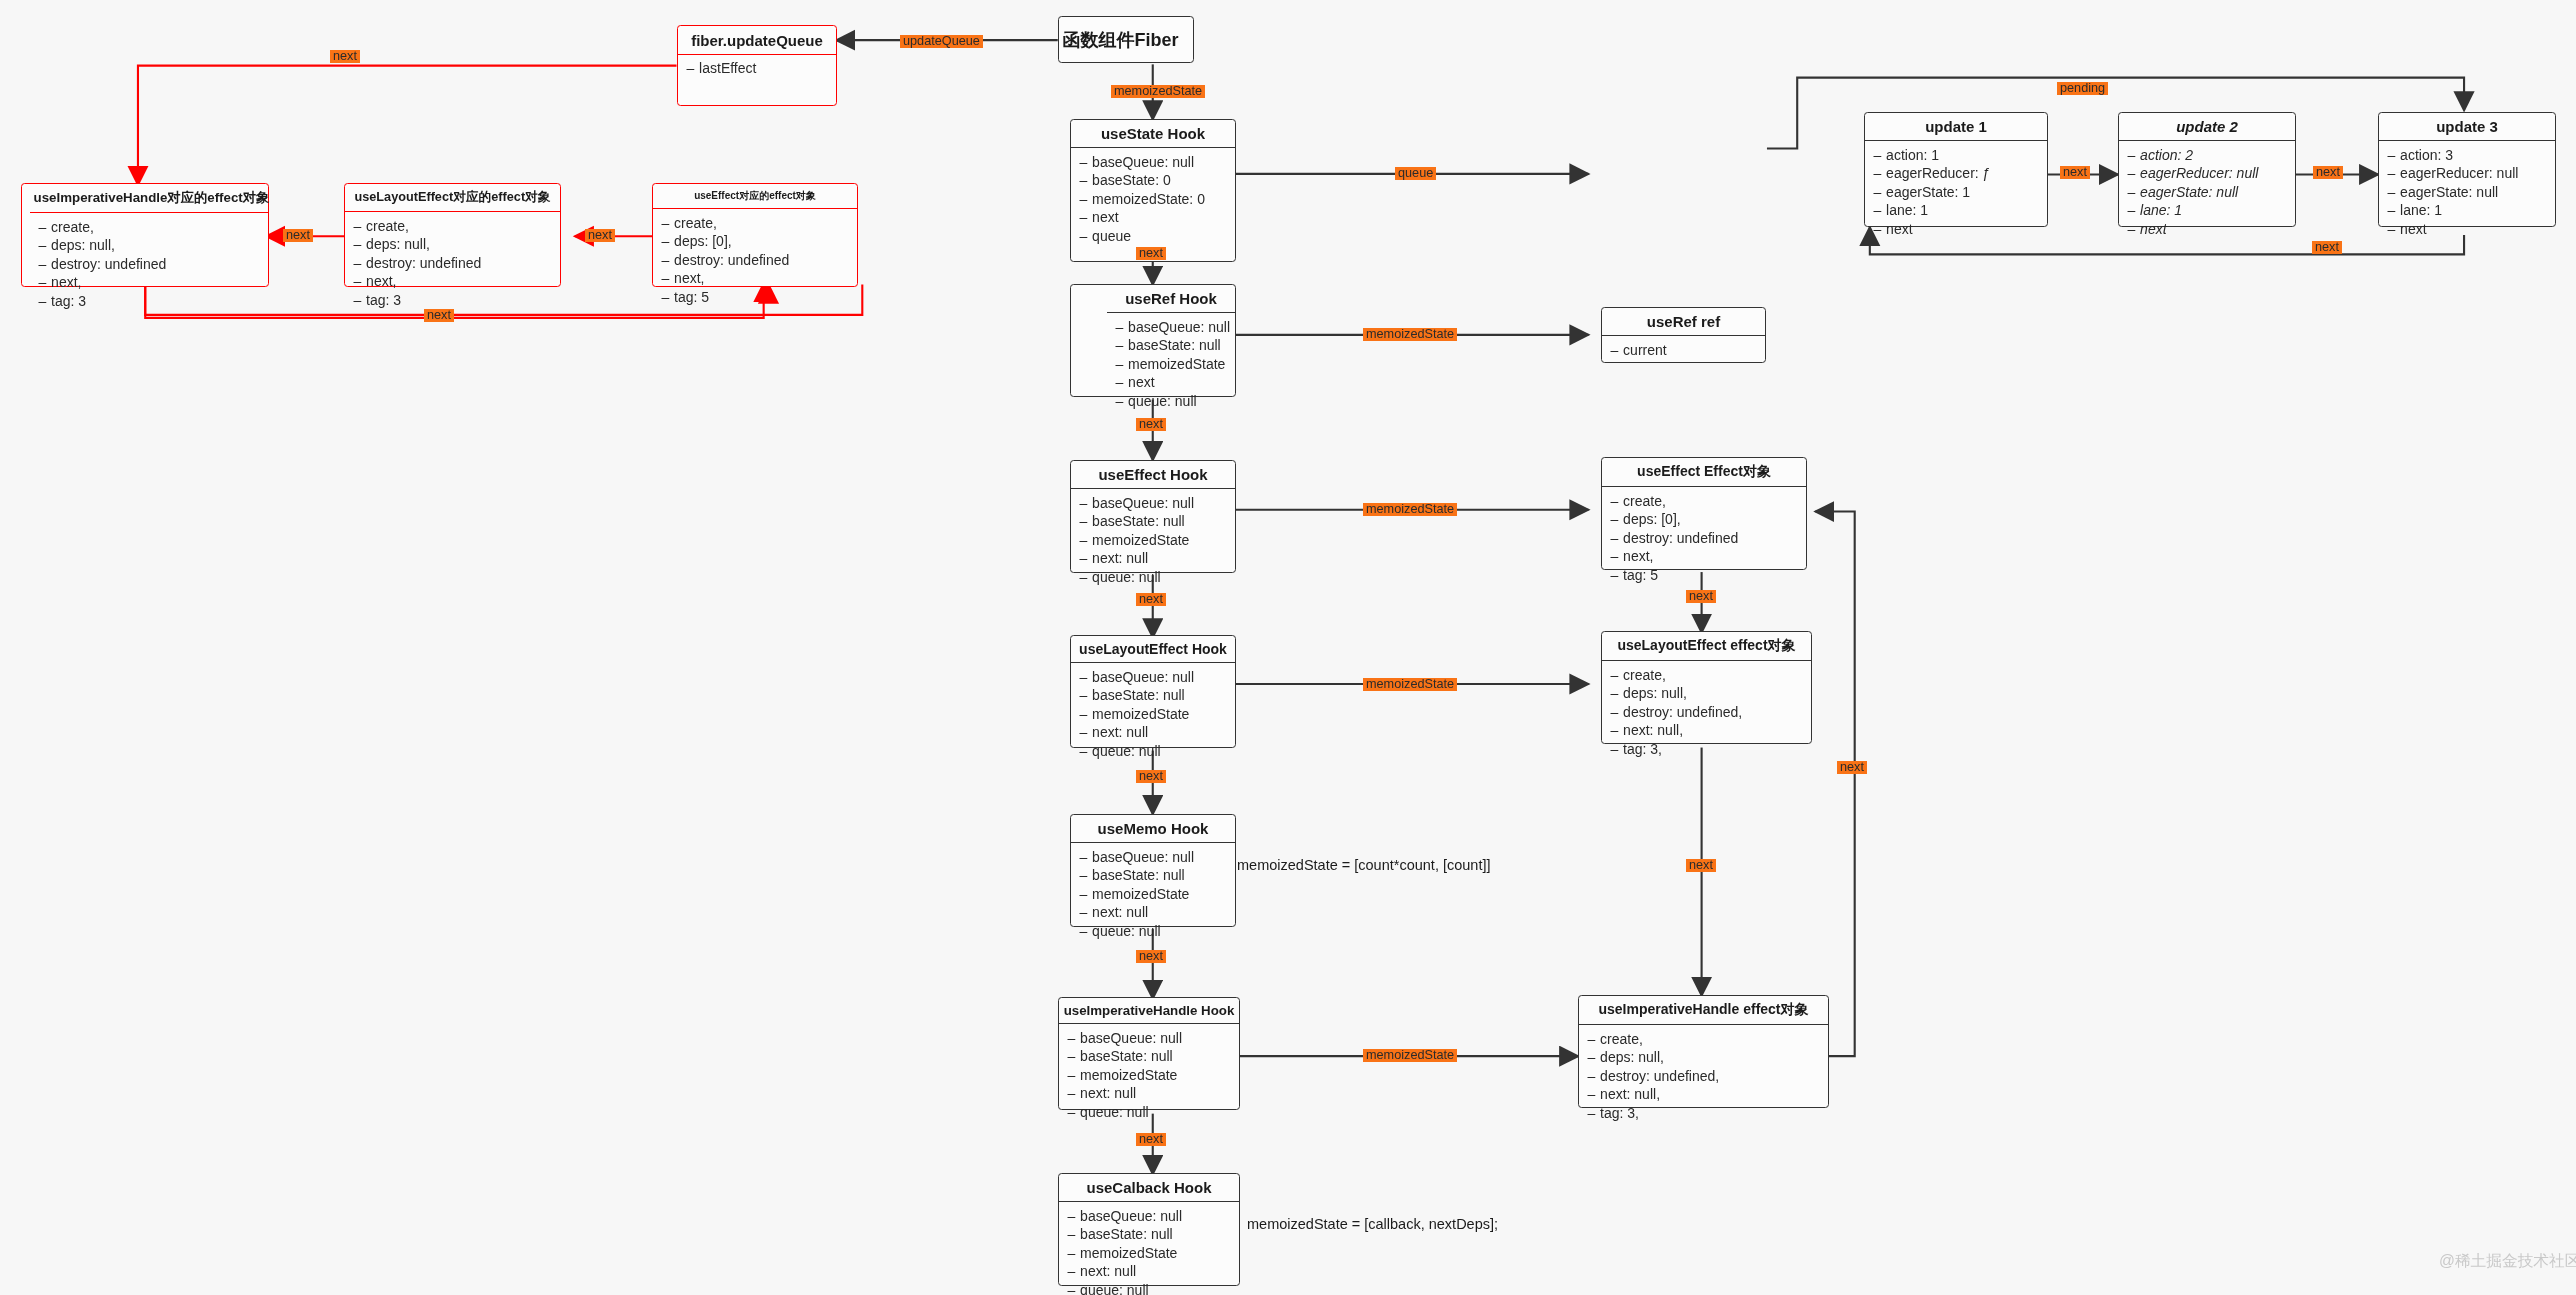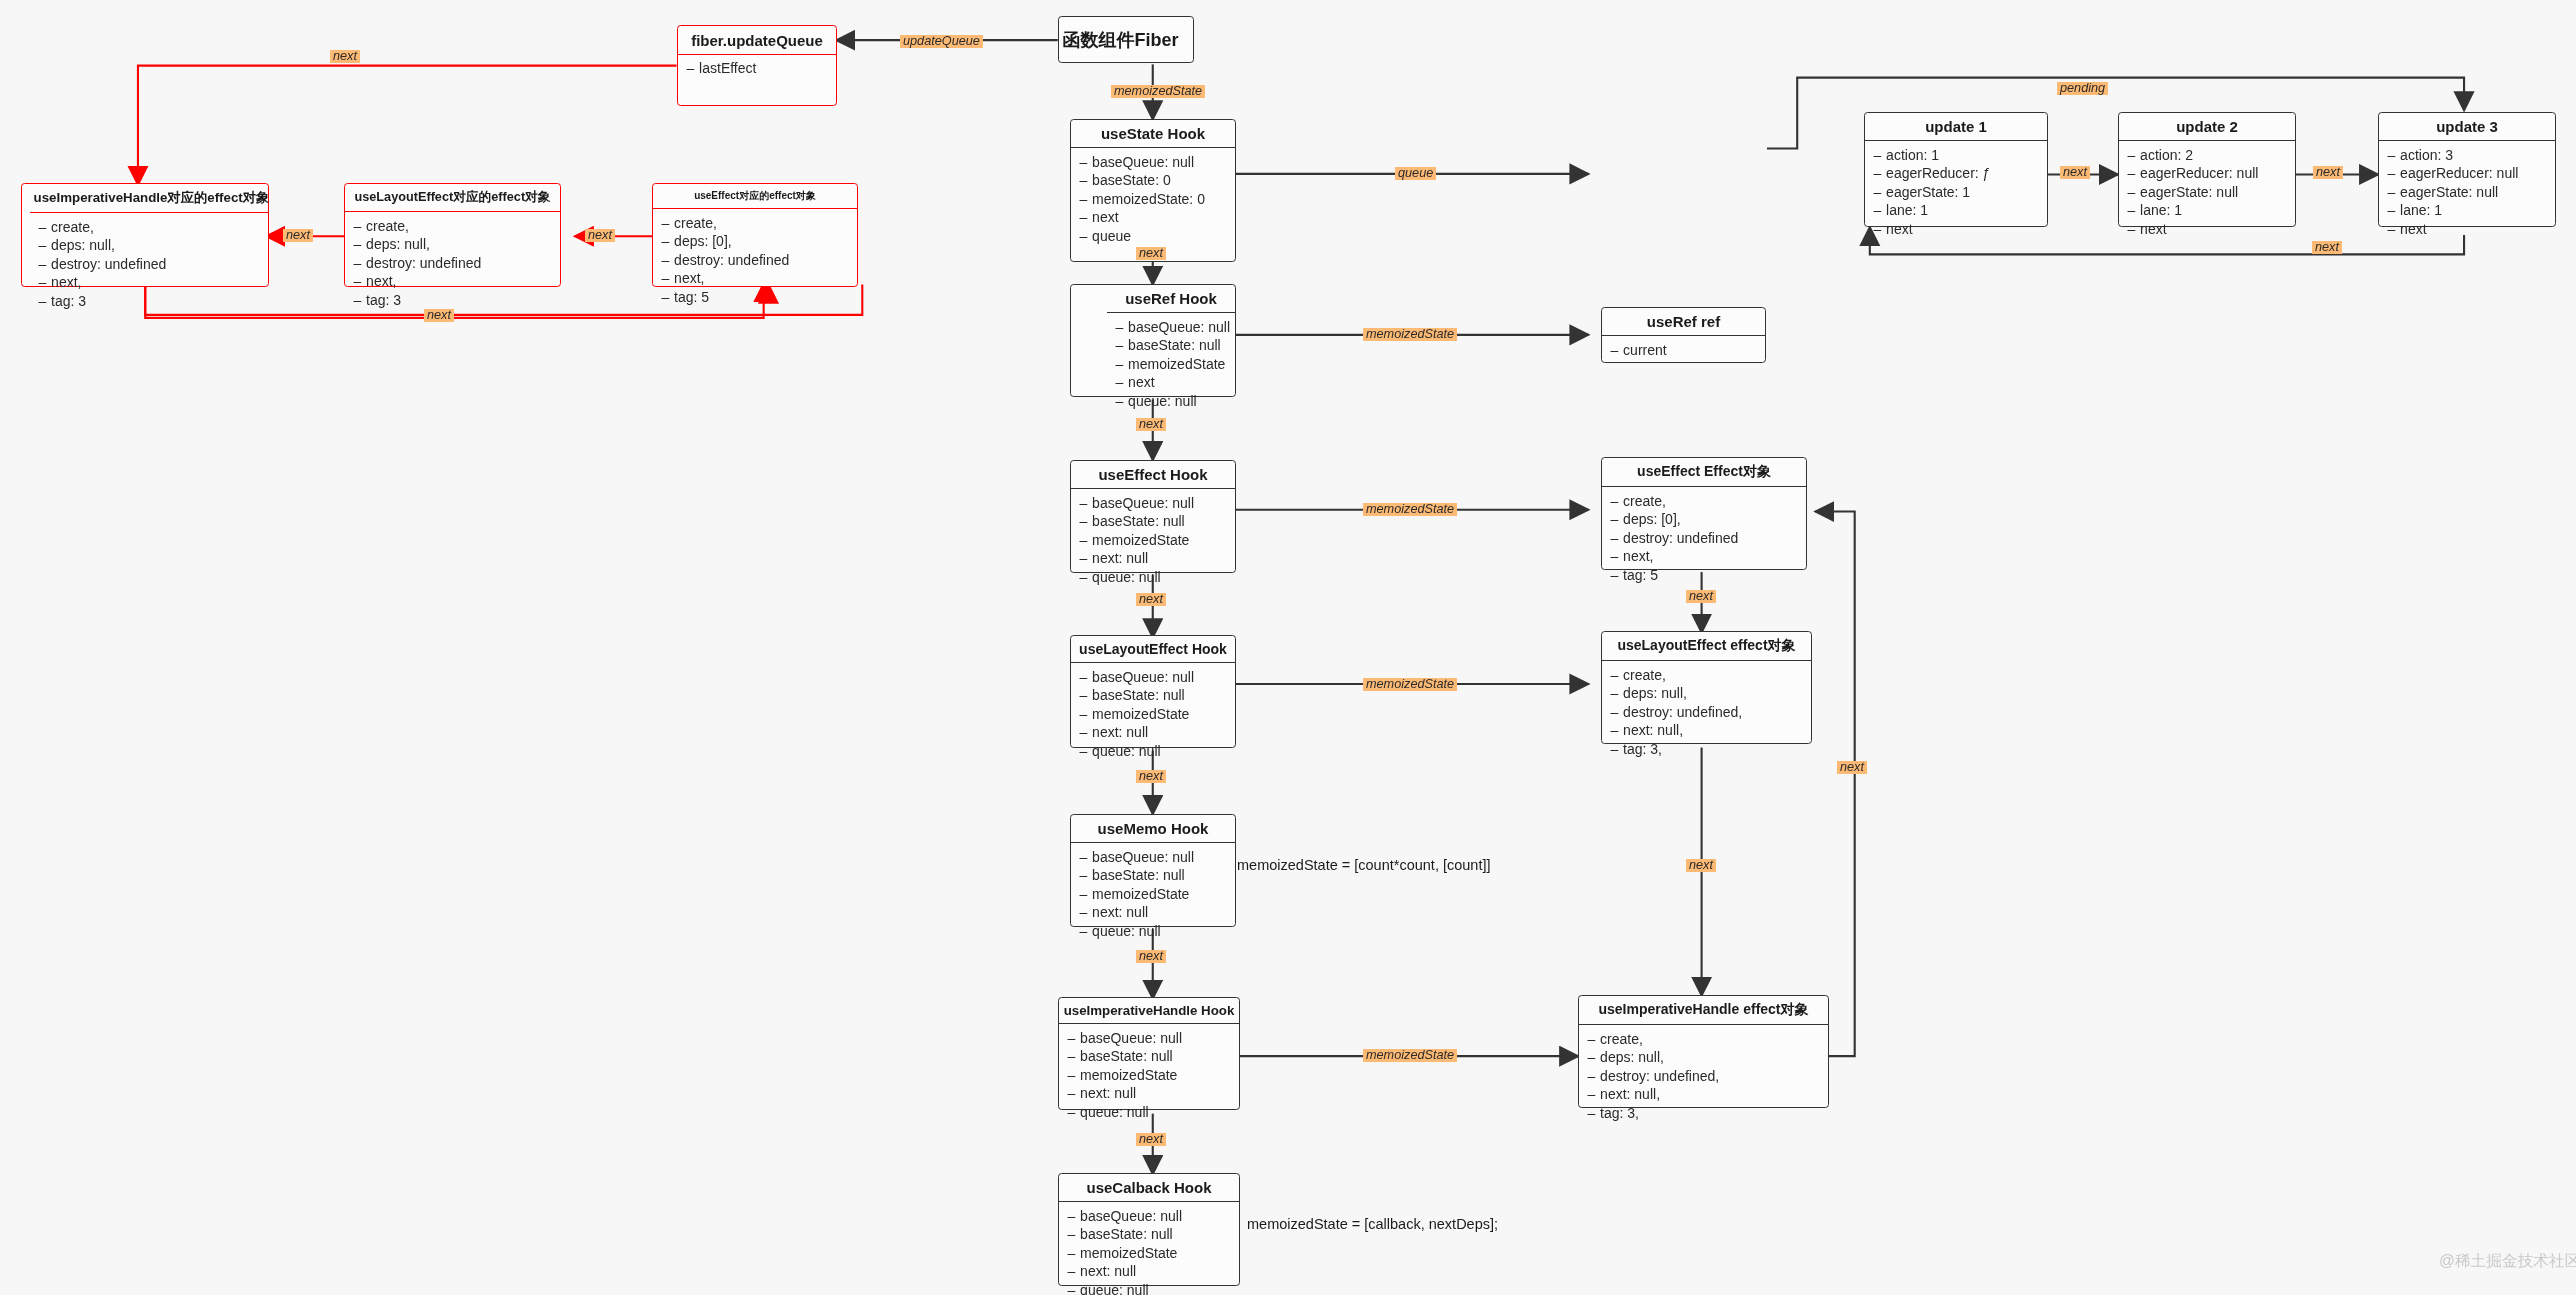--- a/index.html
+++ b/index.html
@@ -10,21 +10,21 @@
   .node{position:absolute;background:#fcfcfc;border:1.8px solid #333;border-radius:3.6px;box-sizing:border-box;}
   .node.red{border-color:#ff0000;}
   .node .hdr{text-align:center;font-weight:bold;padding:5.4px 3.6px 4.8px 3.6px;border-bottom:1.8px solid #333;font-size:15px;color:#1b1b1b;white-space:nowrap;}
   .node.red .hdr{border-bottom-color:#ff0000;}
   .node .body{padding:4.8px 7.3px 4.8px 8.5px;}
   .node .body .row{font-size:14px;color:#2a2a2a;line-height:1.32;white-space:nowrap;}
   .node .body .row::before{content:"\2013";margin-right:4.8px;color:#2a2a2a;}
   .node.title-only{display:flex;align-items:center;}
   .node.title-only .hdr{border-bottom:none;font-size:18px;}
 
-  .elabel{position:absolute;font-size:12.7px;color:#2b2b2b;background:#fdba74;padding:0 3px;white-space:nowrap;line-height:1;font-style:italic;}
+  .elabel{position:absolute;font-size:12.7px;color:#2b2b2b;background:#f97316;padding:0 3px;white-space:nowrap;line-height:1;}
   .note{position:absolute;font-size:14.5px;color:#1b1b1b;white-space:nowrap;}
   .watermark{position:absolute;font-size:15.7px;color:#c9c9c9;white-space:nowrap;}
 </style>
 </head>
 <body>
 
 <div id="canvas">
 
   <svg id="wires" viewBox="0 0 4257 2141">
     <defs>
@@ -259,21 +259,21 @@
     <div class="hdr">update 1</div>
     <div class="body">
       <div class="row">action: 1</div>
       <div class="row">eagerReducer: ƒ</div>
       <div class="row">eagerState: 1</div>
       <div class="row">lane: 1</div>
       <div class="row">next</div>
     </div>
   </div>
 
-  <div class="node" style="left:2118px;top:112px;width:178px;height:115px;">
+  <div class="node" style="left:2118px;top:112px;width:178px;height:115px;font-style:italic;">
     <div class="hdr">update 2</div>
     <div class="body">
       <div class="row">action: 2</div>
       <div class="row">eagerReducer: null</div>
       <div class="row">eagerState: null</div>
       <div class="row">lane: 1</div>
       <div class="row">next</div>
     </div>
   </div>
 

